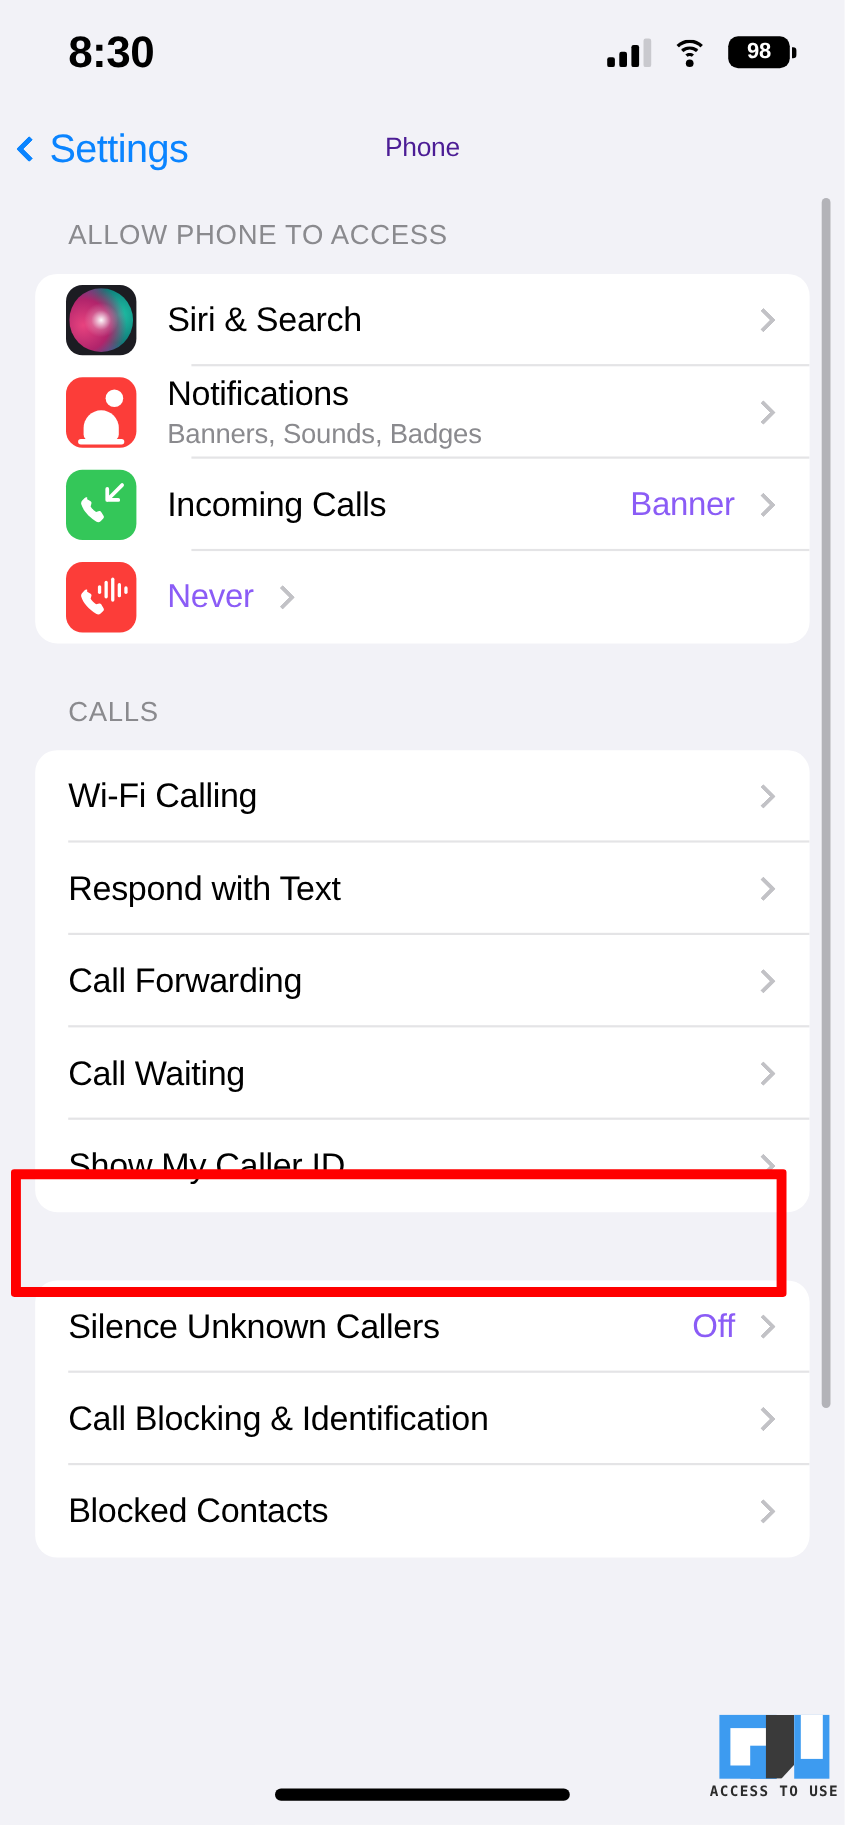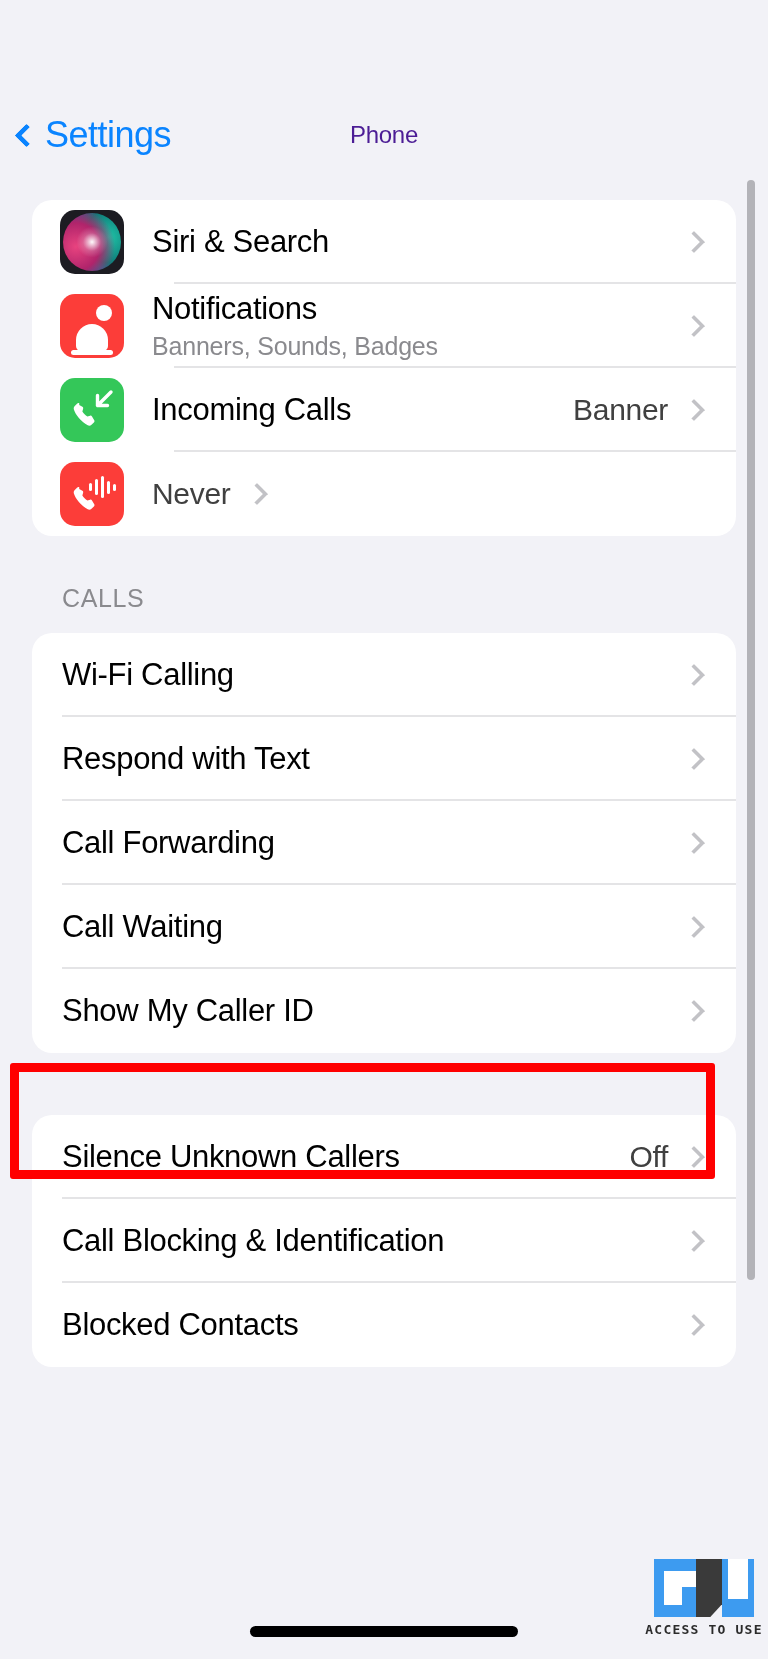--- a/index.html
+++ b/index.html
@@ -153,21 +153,21 @@
   .waves i { display:block; width:3px; background:#fff; border-radius:2px; }
   .waves i:nth-child(1){ height:8px; }
   .waves i:nth-child(2){ height:16px; }
   .waves i:nth-child(3){ height:22px; }
   .waves i:nth-child(4){ height:13px; }
   .waves i:nth-child(5){ height:7px; }
 
   .row-text { flex:1; min-width:0; }
   .row-title { font-size:31px; color:#000; letter-spacing:-0.3px; line-height:1.15; }
   .row-sub { font-size:25px; color:#8a8a8e; margin-top:5px; letter-spacing:-0.2px; }
-  .row-value { font-size:30px; color:#404040; margin-right:18px; letter-spacing:-0.3px; }
+  .row-value { font-size:30px; color:#8b5cf6; margin-right:18px; letter-spacing:-0.3px; }
 
   .chevron { flex:none; width:16px; height:16px;
     border-right:4px solid #c2c2c6; border-top:4px solid #c2c2c6;
     transform:rotate(45deg); border-radius:1px; margin-right:4px; }
 
   
   #highlight {
     position:absolute; left:10px; top:1063px; width:705px; height:116px;
     border:9px solid #ff0000; border-radius:3px; pointer-events:none; z-index:20;
   }
@@ -204,31 +204,55 @@
     background:#fff; }
   #wm-text { font-size:13px; font-weight:700; color:#2b2b2b;
     letter-spacing:1.2px; margin-top:3px; white-space:nowrap;
     font-family:"DejaVu Sans Mono", monospace; }
 </style>
 </head>
 <body>
 
 <div id="screen">
 
+  <div id="statusbar">
+    <div id="clock">8:30</div>
+    <div id="status-right">
+      <div class="signal">
+        <i></i>
+          <i></i>
+          <i></i>
+          <i></i>
+      </div>
+      <div class="wifi">
+        <span class="a"></span>
+          <span class="b"></span>
+          <span class="c"></span>
+        <span class="dot"></span>
+      </div>
+      <div class="battery">
+        <div class="body">
+            <span>98</span>
+          </div>
+        <div class="nub"></div>
+      </div>
+    </div>
+  </div>
 
   <div id="navbar">
     <div id="back-btn">
       <span class="chev"></span>
       <span class="lbl">Settings</span>
     </div>
     <div id="nav-title">Phone</div>
   </div>
 
   <div id="content">
       <div style="margin-top: 22px;">
+        <div class="sec-header" style="margin-bottom: 20px;">ALLOW PHONE TO ACCESS</div>
         <div class="card">
           <div class="row with-icon">
             <div class="app-icon ic-siri">
               <div class="orb"></div>
             </div>
             <div class="row-text">
               <div class="row-title">Siri &amp; Search</div>
             </div>
             <div class="chevron"></div>
             <div class="sep"></div>

